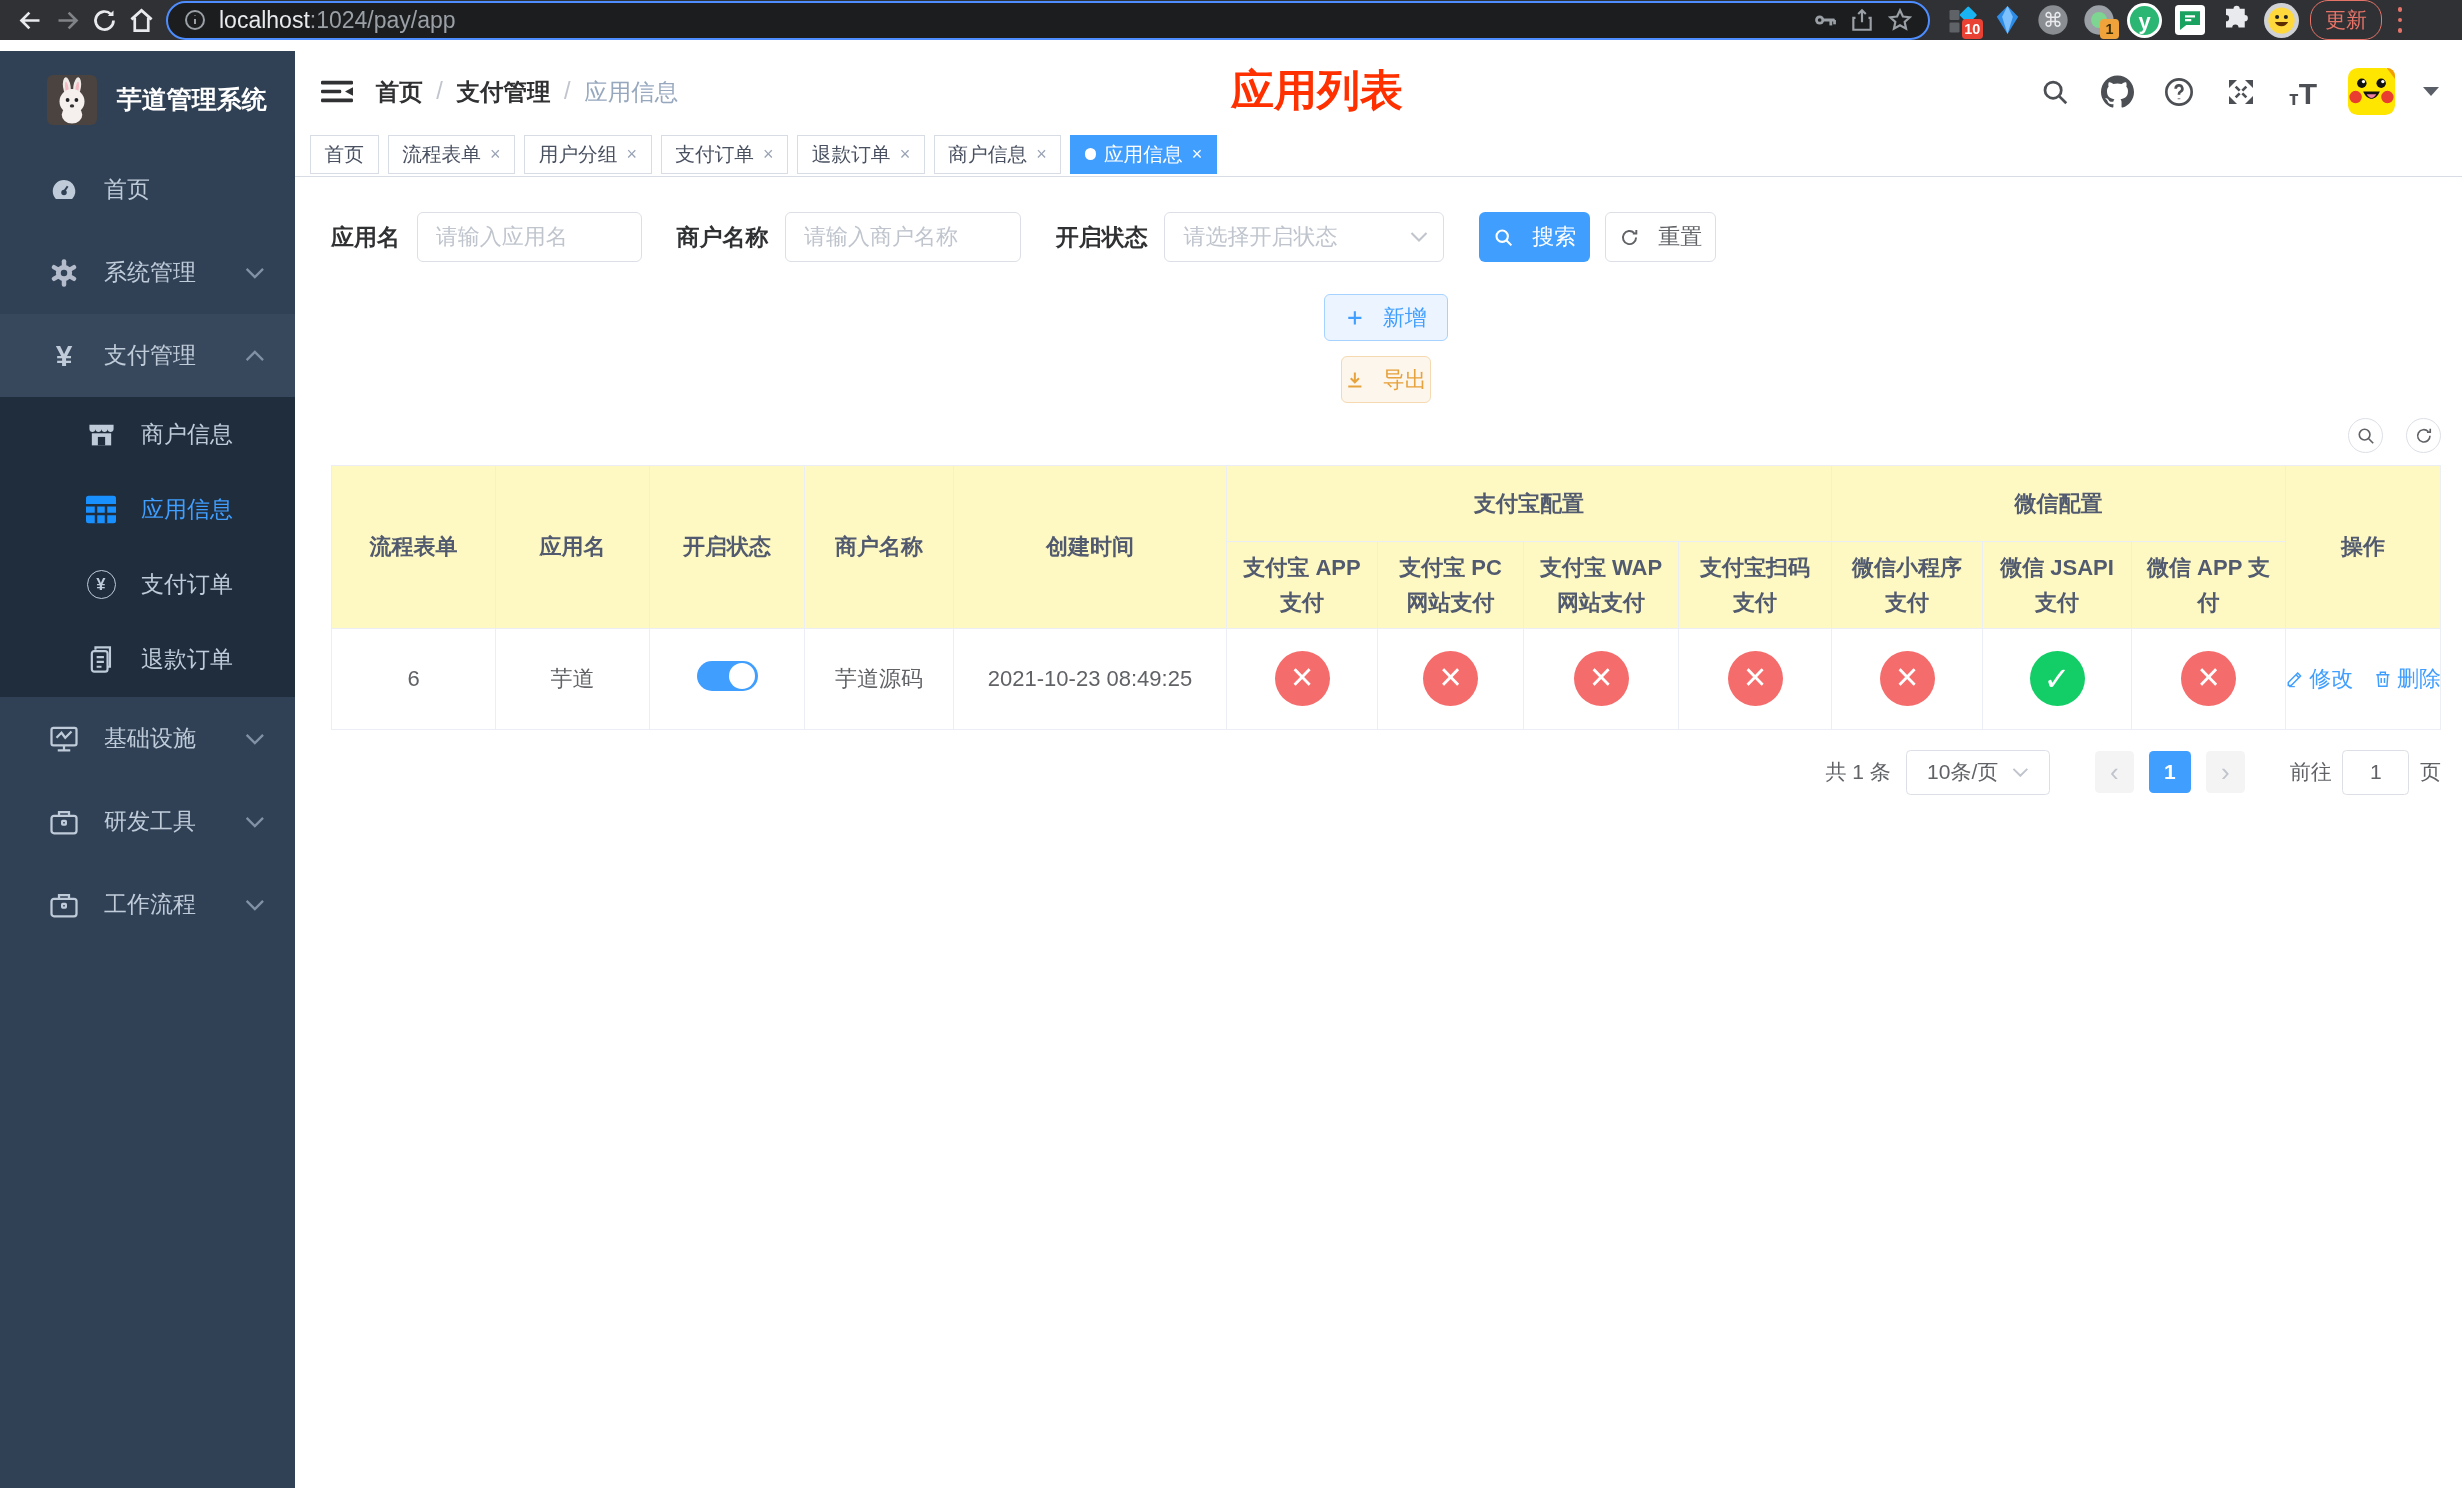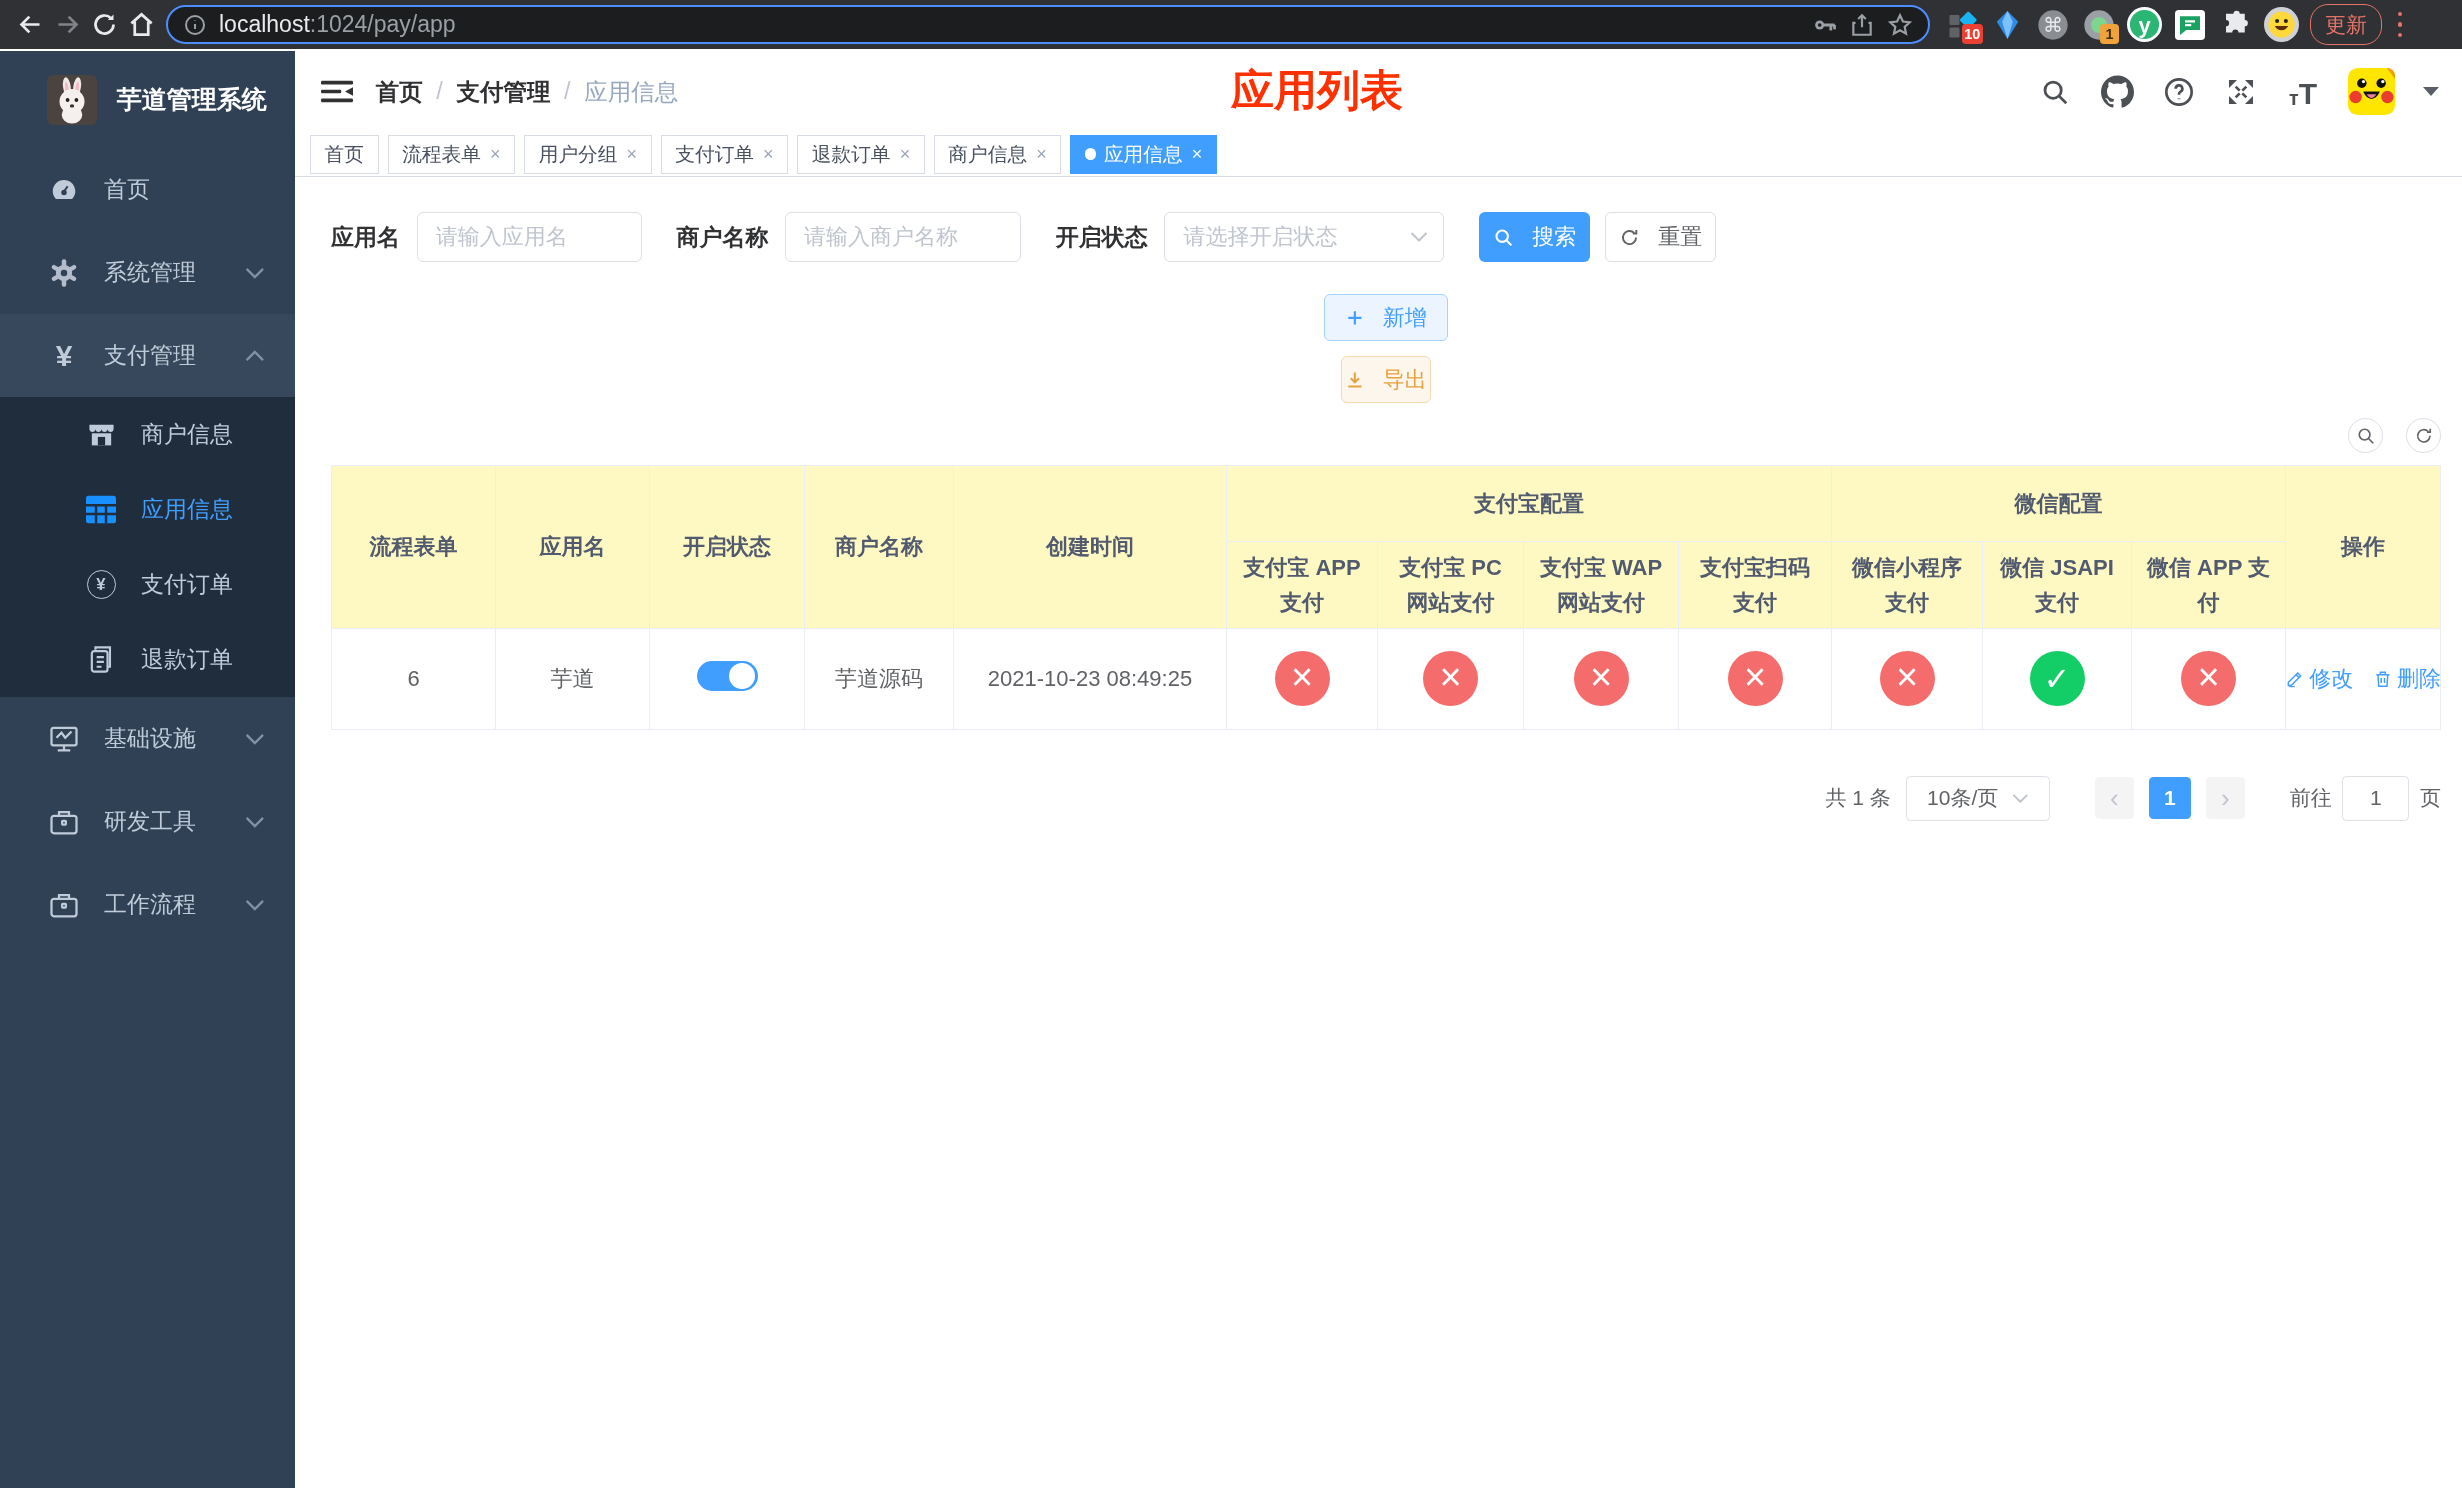--- a/index.html
+++ b/index.html
@@ -1,20 +1,20 @@
 <!DOCTYPE html>
 <html style="font-size:12px"><head>
 <meta charset="utf-8">
 <style>
   * { margin:0; padding:0; box-sizing:border-box; }
   html,body { width:2462px; height:1489px; overflow:hidden;
     font-family:"Liberation Sans","DejaVu Sans",sans-serif; background:#fff; }
 
   
-  .chrome { height:49px; background:#303134; display:flex; align-items:center; padding:16px 12px; gap:1px; }
+  .chrome { height:40px; background:#303134; display:flex; align-items:center; padding:16px 12px; gap:1px; }
   .nav-btn { width:36px; height:36px; display:flex; align-items:center; justify-content:center; flex:0 0 auto; }
   .urlbar { width:1764px; height:39px; margin-left:6px; background:#1c1d1f; border:2.3px solid #4d8dff;
     border-radius:21px; display:flex; align-items:center; padding:0 15px; gap:12px; }
   .url-text { font-size:23px; color:#e8eaed; white-space:nowrap; }
   .url-text .dim { color:#9aa0a6; }
   .urlbar .spacer { flex:1; }
   .ext-row { display:flex; align-items:center; gap:10.6px; margin-left:13.6px; }
   .ext { width:35px; height:35px; display:flex; align-items:center; justify-content:center; position:relative; }
   .badge { position:absolute; bottom:-1.5px; right:-3px; min-width:19.7px; height:19.7px; border-radius:3.8px;
     font-size:14.4px; font-weight:bold; display:flex; align-items:center; justify-content:center; padding:0 2.3px; }
@@ -113,21 +113,21 @@
     justify-content:center; color:#fff; }
   .status[data-status="fail"] { background:#f56c6c; }
   .status[data-status="fail"]::before { content:"×"; font-size:38px; line-height:1; margin-top:-3px; }
   .status[data-status="success"] { background:#13ce66; }
   .status[data-status="success"]::before { content:"✓"; font-size:32px; line-height:1; }
 
   .ops { display:flex; align-items:center; justify-content:center; gap:19.7px; }
   .op-link { color:#409eff; font-size:22px; display:inline-flex; align-items:center; gap:4.5px; cursor:pointer; white-space:nowrap; }
 
   
-  .pager { width:2110px; margin-top:46px; display:flex; align-items:center; justify-content:flex-end; gap:15px;
+  .pager { width:2110px; margin-top:20px; display:flex; align-items:center; justify-content:flex-end; gap:15px;
     font-size:21px; color:#606266; }
   .pager-size { width:144px; height:45px; border:0.8px solid #dcdfe6; border-radius:4.5px; display:flex;
     align-items:center; justify-content:center; gap:13.6px; color:#606266; margin-right:30px; }
   .pager-btn { width:39px; height:42px; background:#f4f4f5; border-radius:4.5px; display:flex; align-items:center;
     justify-content:center; color:#c0c4cc; font-size:26px; }
   .pager-page { width:42px; height:42px; background:#409eff; border-radius:4.5px; color:#fff; font-weight:bold;
     display:flex; align-items:center; justify-content:center; font-size:21px; }
   .goto { display:flex; align-items:center; gap:10.6px; margin-left:30px; }
   .goto-input { width:67px; height:45px; border:0.8px solid #dcdfe6; border-radius:4.5px; text-align:center;
     font-size:21px; color:#606266; font-family:inherit; }

